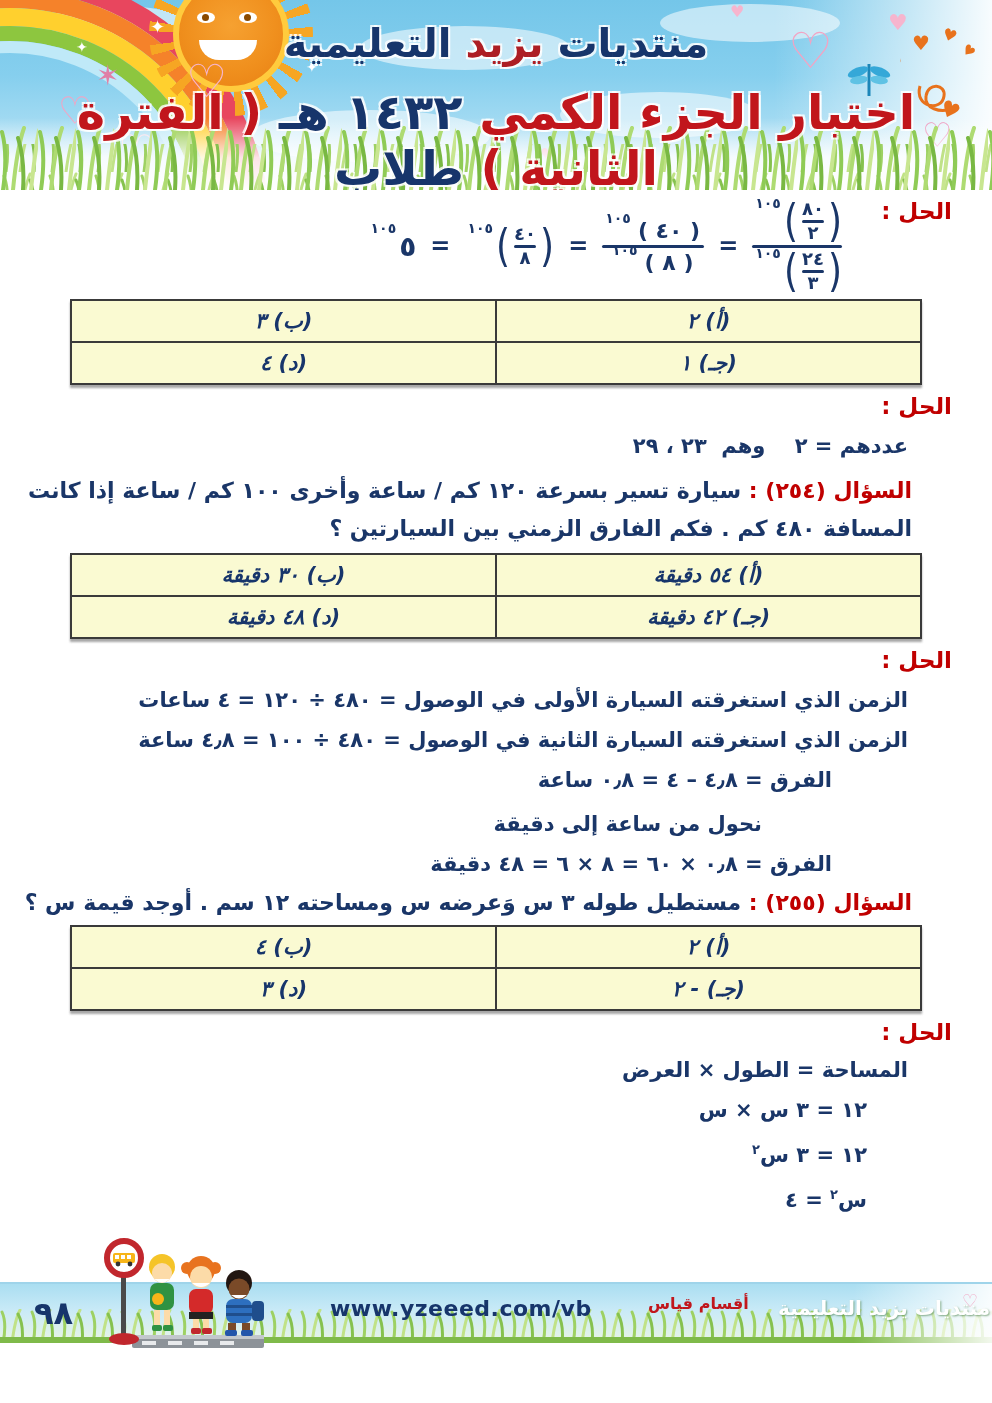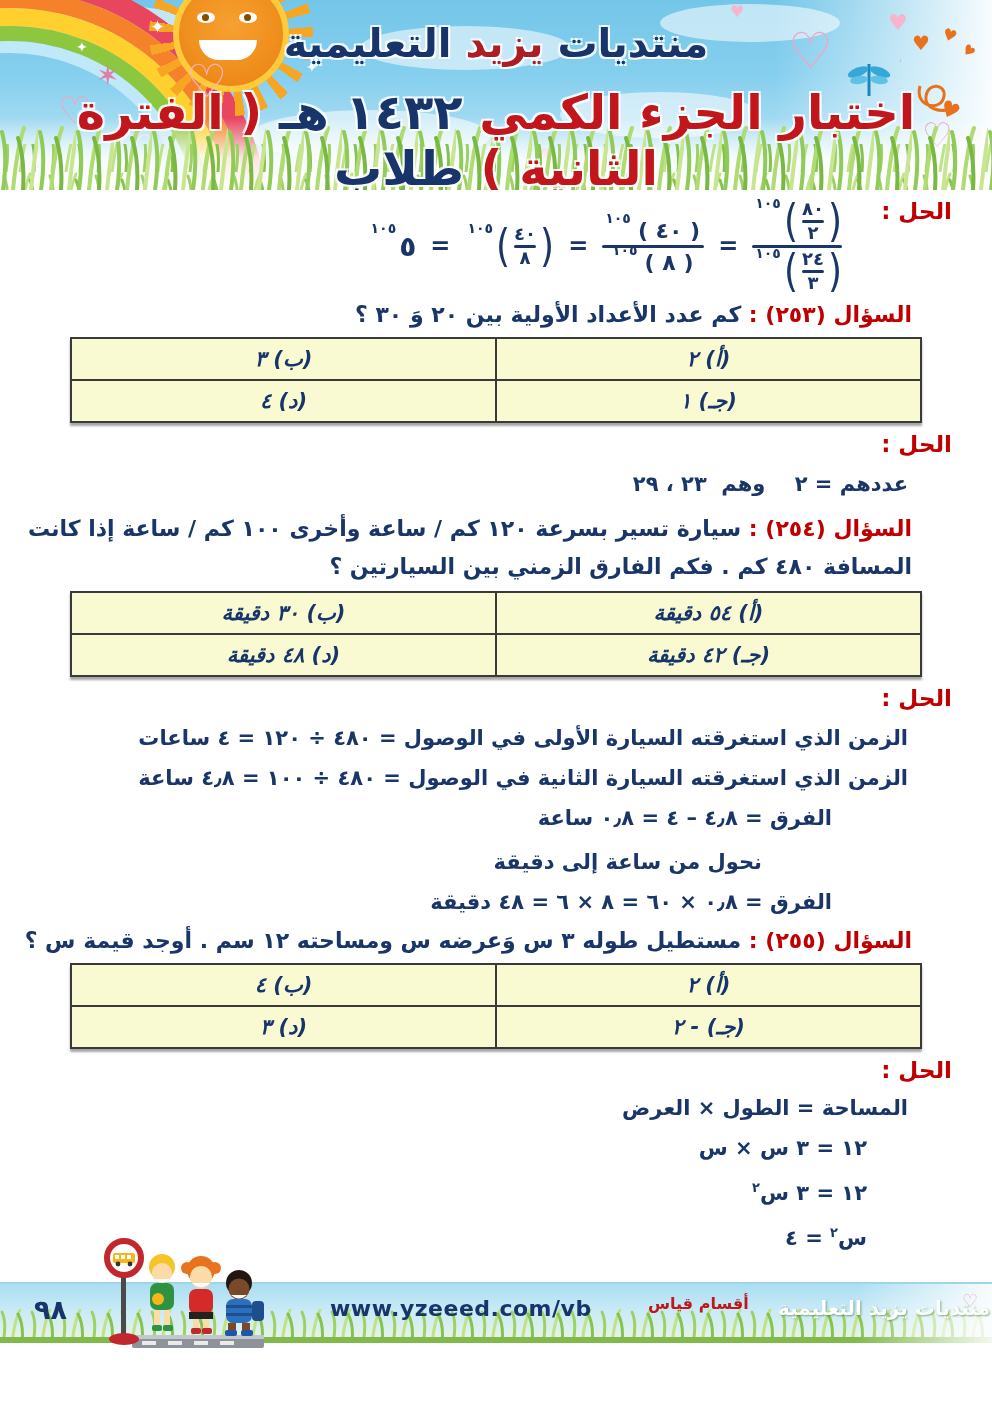--- a/index.html
+++ b/index.html
@@ -82,21 +82,21 @@
     font-size:21px; color:#17356B;font-style:italic; }
 
   
   .footer-band { position:absolute; top:1282px; left:0; width:992px; height:61px;
     background:linear-gradient(180deg,#AADEF1 0%,#C9EAF7 45%,#E9F5E6 100%);
     border-top:2px solid #9FD4EA; overflow:visible; }
   .footer-band .rfade2 { position:absolute; inset:0;
     background:linear-gradient(270deg,rgba(255,255,255,.9) 0%,rgba(255,255,255,0) 14%); }
   .grass-bottom { position:absolute; left:0; bottom:0; }
   .band-base { position:absolute; left:0; bottom:0; width:100%; height:6px; background:#7FBA4A; }
-  .pagenum { position:absolute; left:34px; top:10px; font-size:27px; color:#17356B; }
+  .pagenum { position:absolute; left:34px; top:10px; font-size:32px; color:#17356B; }
   .url { position:absolute; left:330px; top:12px; direction:ltr; font-size:22px; color:#17356B; letter-spacing:.5px; }
   .qiyas { position:absolute; left:648px; top:10px; font-size:16px; color:#C1161C; }
   .sitename { position:absolute; left:778px; top:12px; font-size:20px; color:#ffffff;
     text-shadow:1px 1px 2px rgba(60,120,60,.6); }
   .kids { position:absolute; left:98px; top:1237px; }
   .band-heart { position:absolute; left:962px; top:1290px; color:#F2A9C6; font-size:18px; }
 </style>
 </head>
 <body>
 
@@ -241,21 +241,20 @@
           </span>
           <span class="exp">١٠٥</span>
       </span>
       <span class="feq">=</span>
       <span class="frow">
         <span class="bigdigit">٥</span>
           <span class="exp">١٠٥</span>
       </span>
     </div>
 
-    <p class="qline"><span class="qnum">السؤال (٢٥٣) :</span> <span>كم عدد الأعداد الأولية بين ٢٠ وَ ٣٠ ؟</span></p>
 
     <table class="opt-table">
       <tbody>
           <tr>
         <td>(أ) ٢</td>
         <td>(ب) ٣</td>
       </tr>
       <tr>
         <td>(جـ) ١</td>
         <td>(د) ٤</td>

